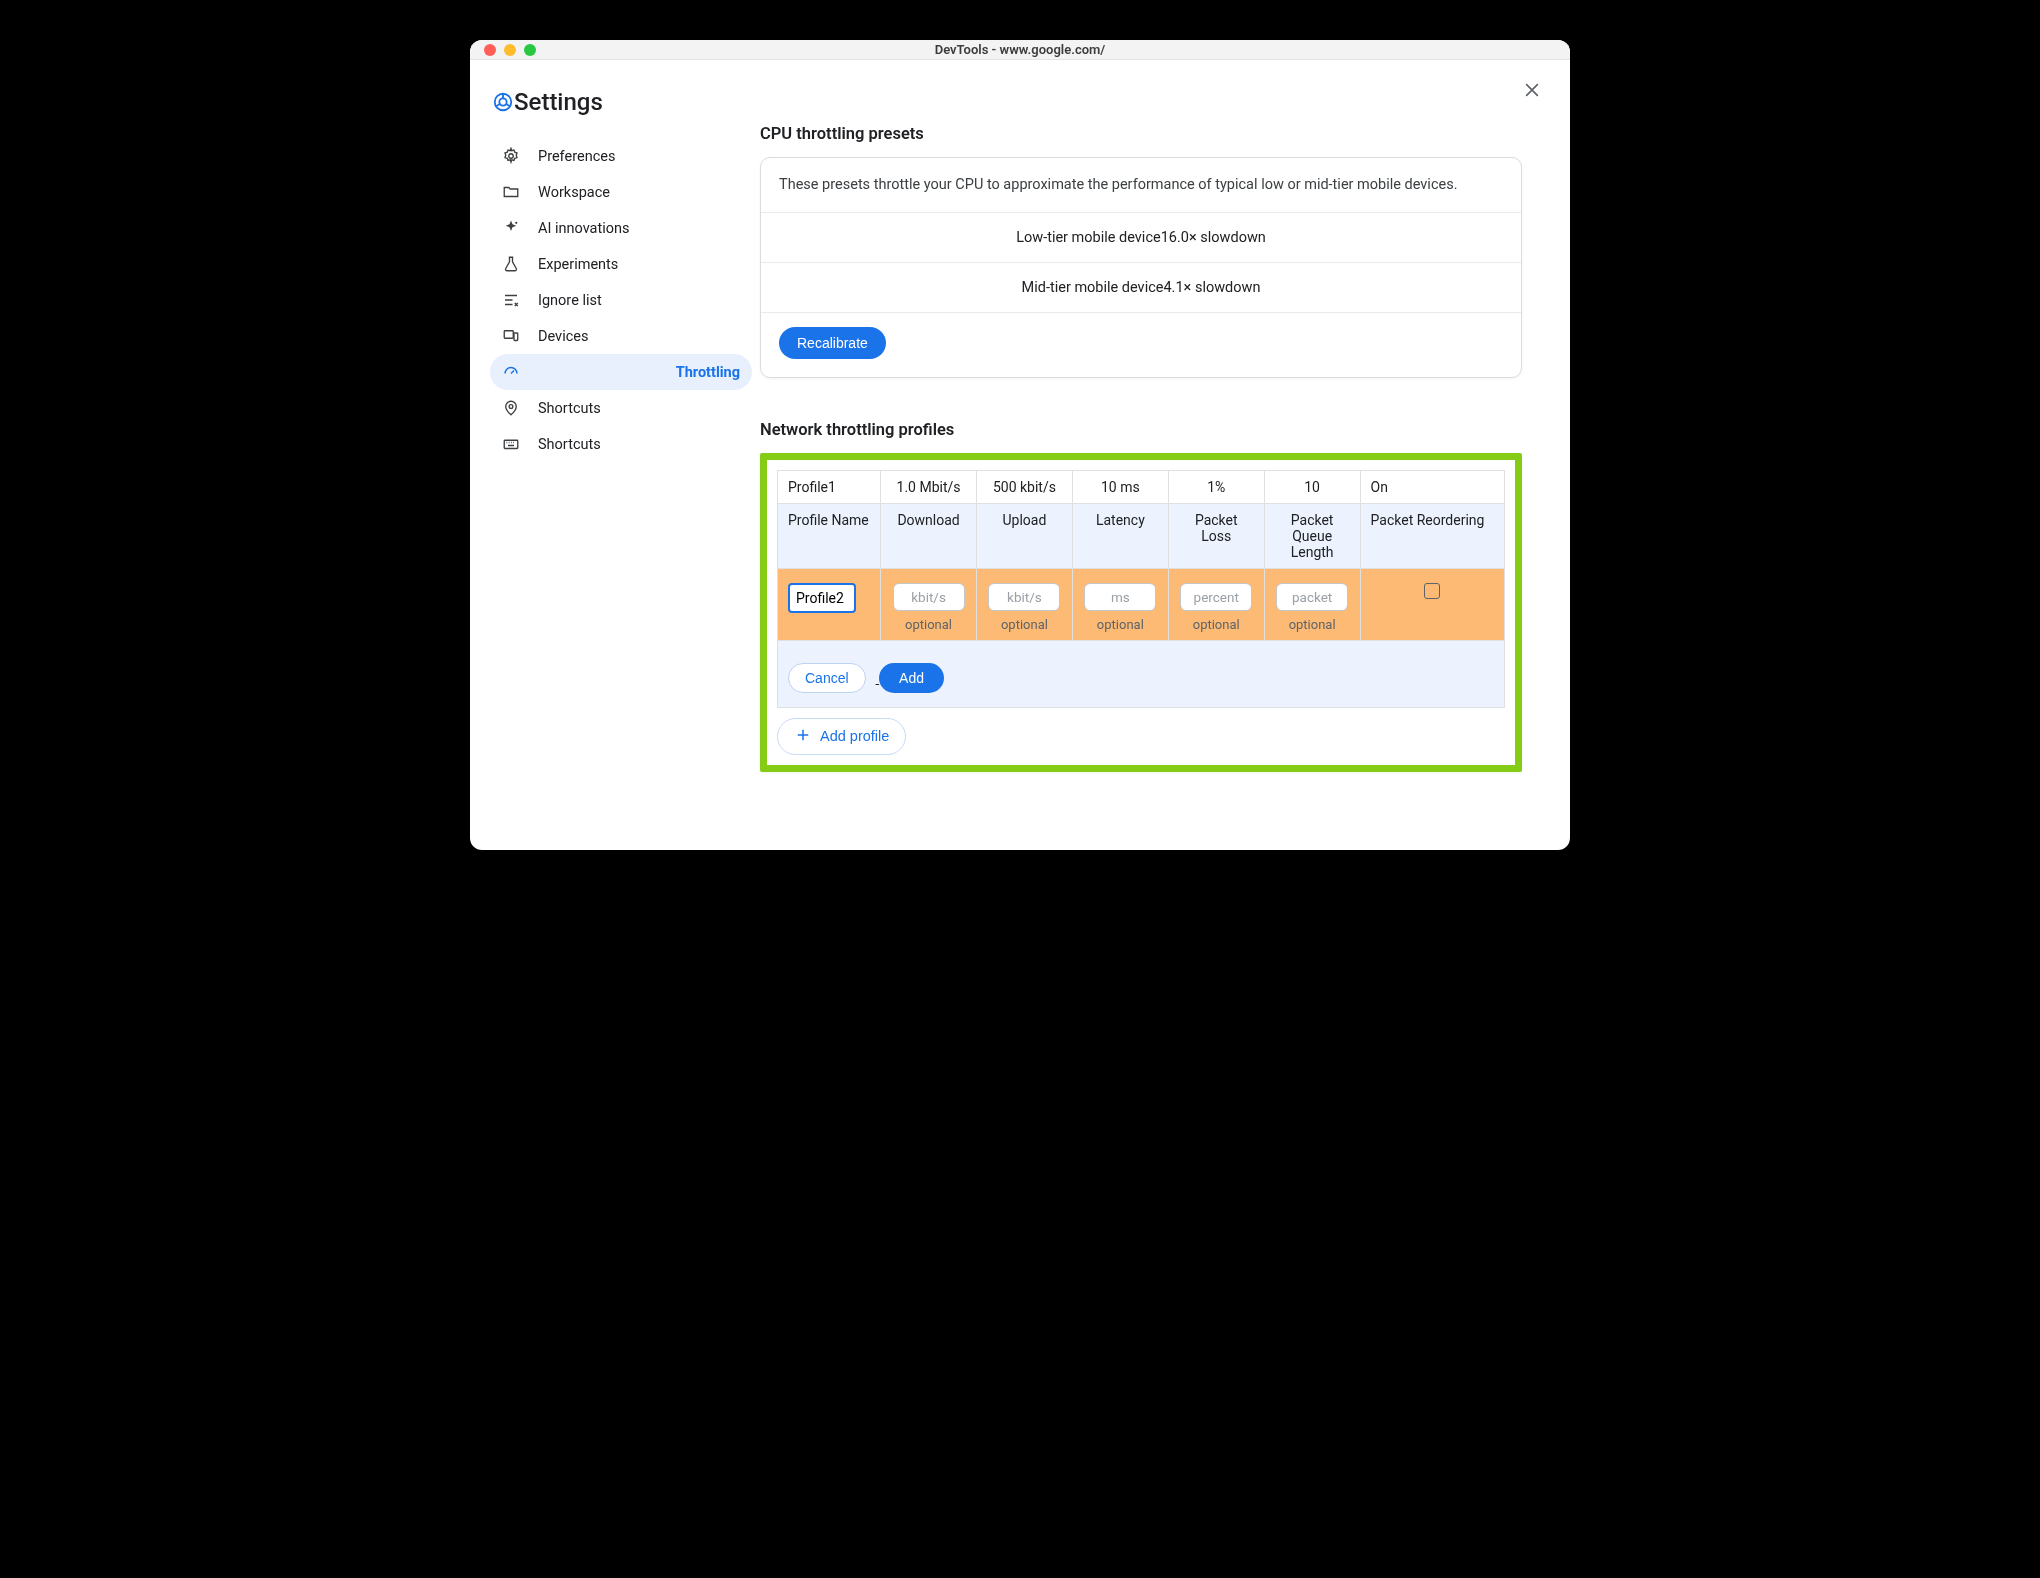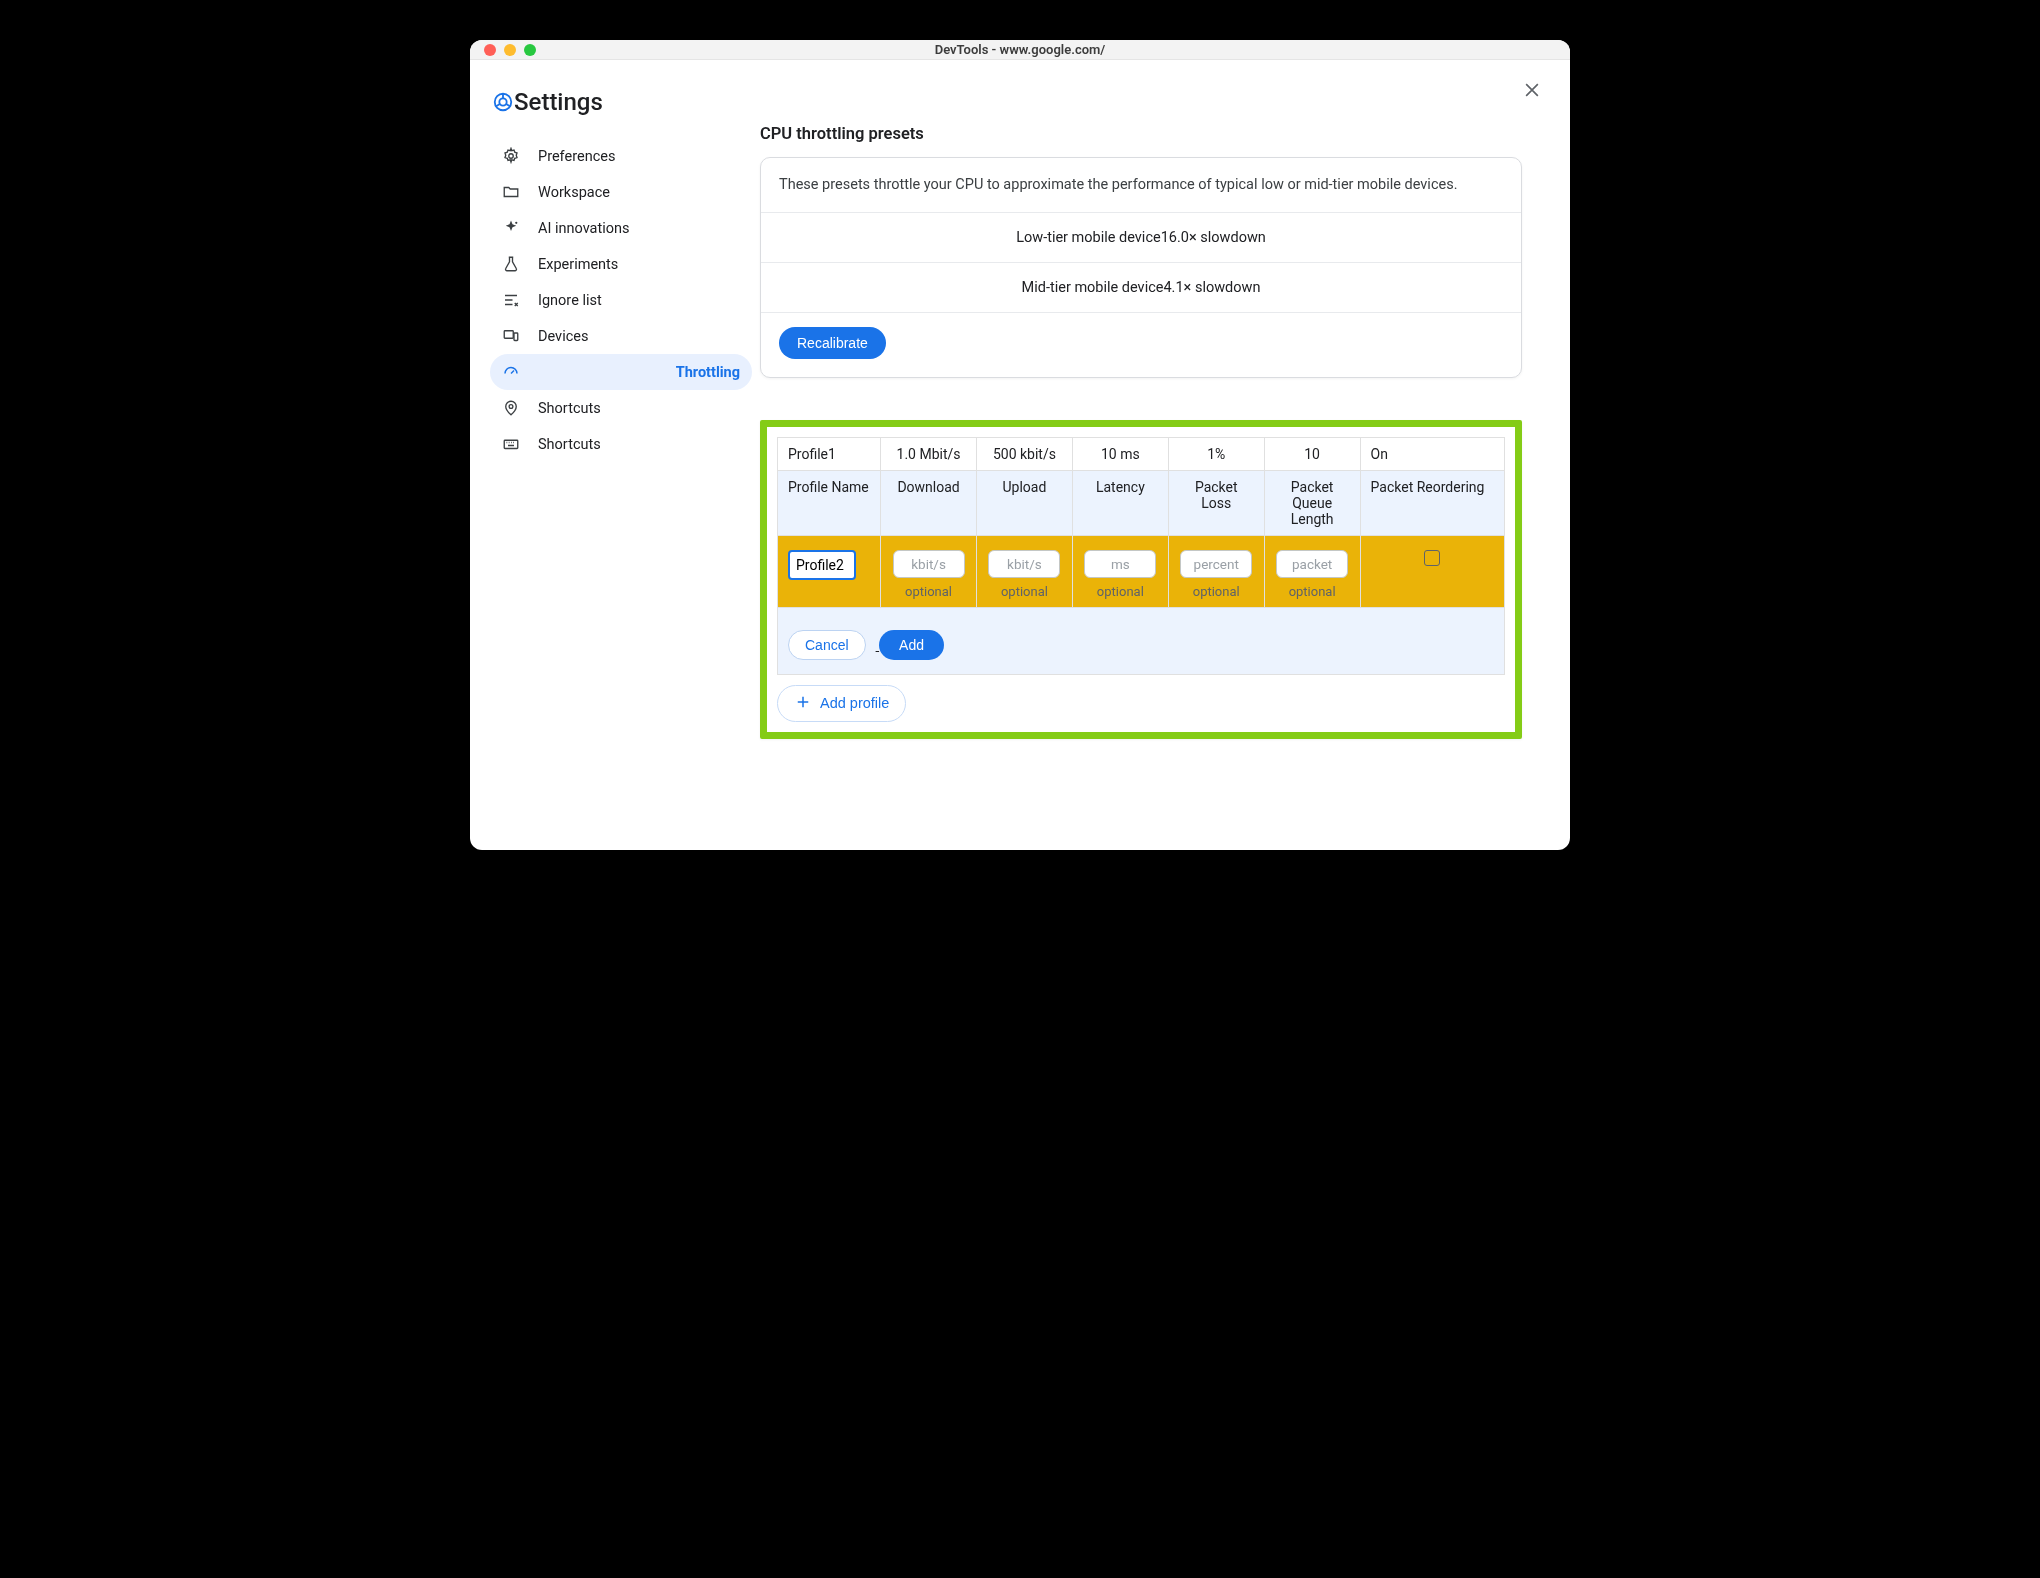--- a/index.html
+++ b/index.html
@@ -175,21 +175,21 @@
     }
     .net-table .data-row td:first-child { text-align: left; }
     .net-table .data-row td:last-child { text-align: left; }
     .net-table .header-row td {
       text-align: center;
       background: #ecf3fe;
     }
     .net-table .header-row td:first-child { text-align: left; }
     .net-table .header-row td:last-child { text-align: left; }
     .input-row td {
-      background: #eab308;
+      background: #fdba74;
       text-align: center;
       padding-top: 14px;
     }
     .small-input {
       width: 72px;
       padding: 5px 6px;
       border: 1px solid #c4c7c5;
       border-radius: 6px;
       text-align: center;
       font-size: 13.5px;
@@ -383,20 +383,21 @@
         </div>
         <div class="preset-row">
           <span>Mid-tier mobile device</span>
           <span>4.1× slowdown</span>
         </div>
         <div class="card-footer">
           <button class="btn-primary">Recalibrate</button>
         </div>
       </div>
 
+      <div class="section-title">Network throttling profiles</div>
       <div class="net-card">
         <table class="net-table">
           <tbody>
               <tr class="data-row">
             <td class="col-name">Profile1</td>
             <td class="col-sm">1.0 Mbit/s</td>
             <td class="col-sm">500 kbit/s</td>
             <td class="col-sm">10 ms</td>
             <td class="col-sm">1%</td>
             <td class="col-sm">10</td>

